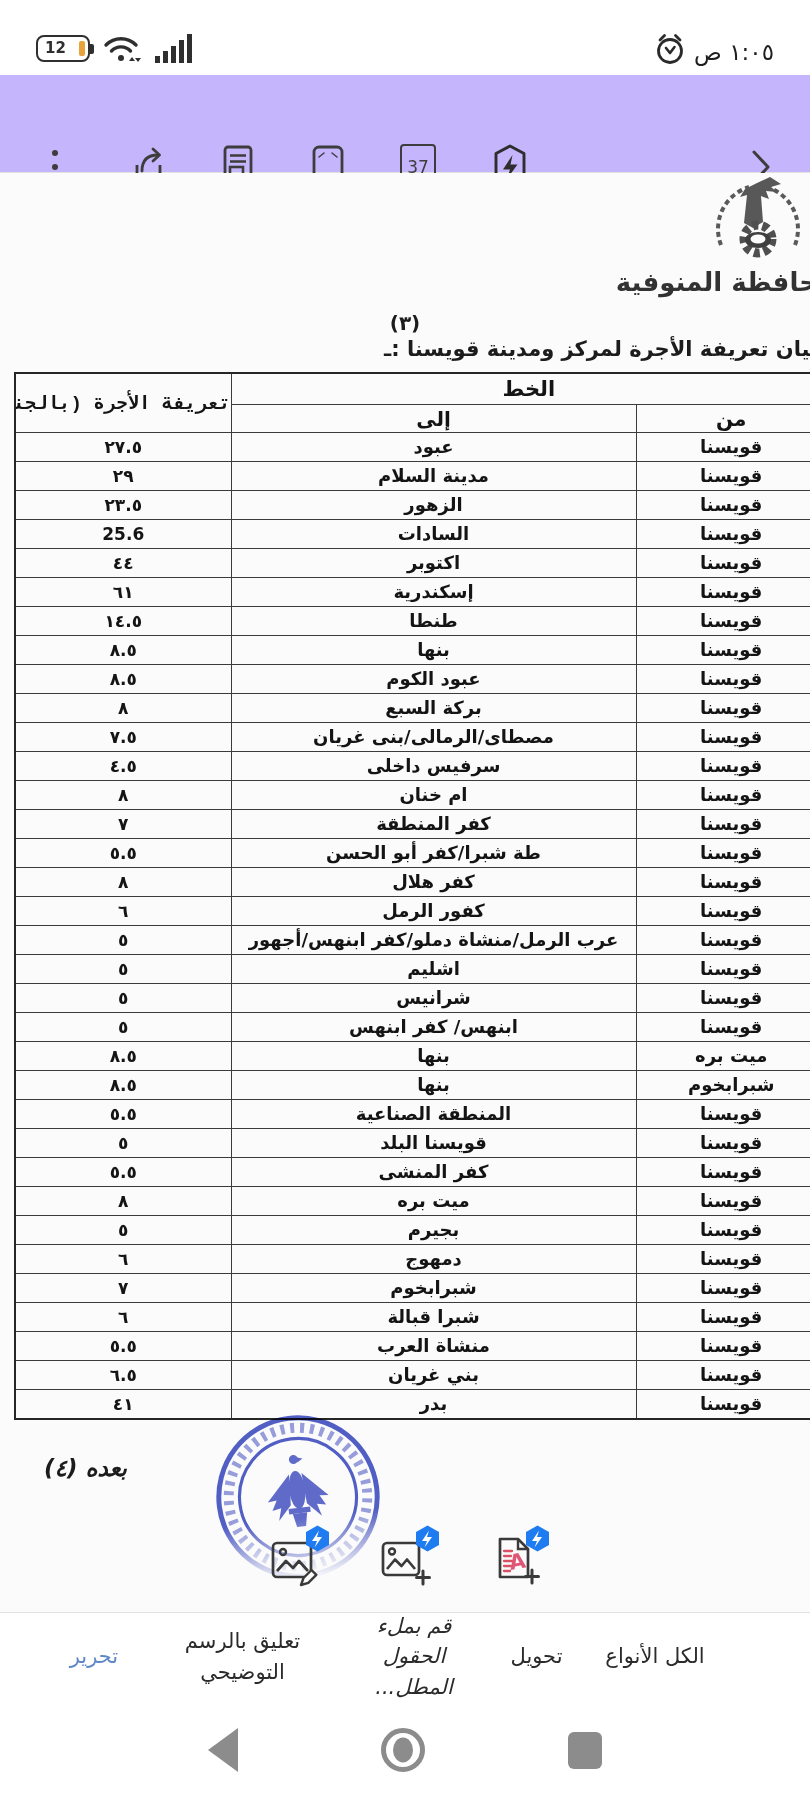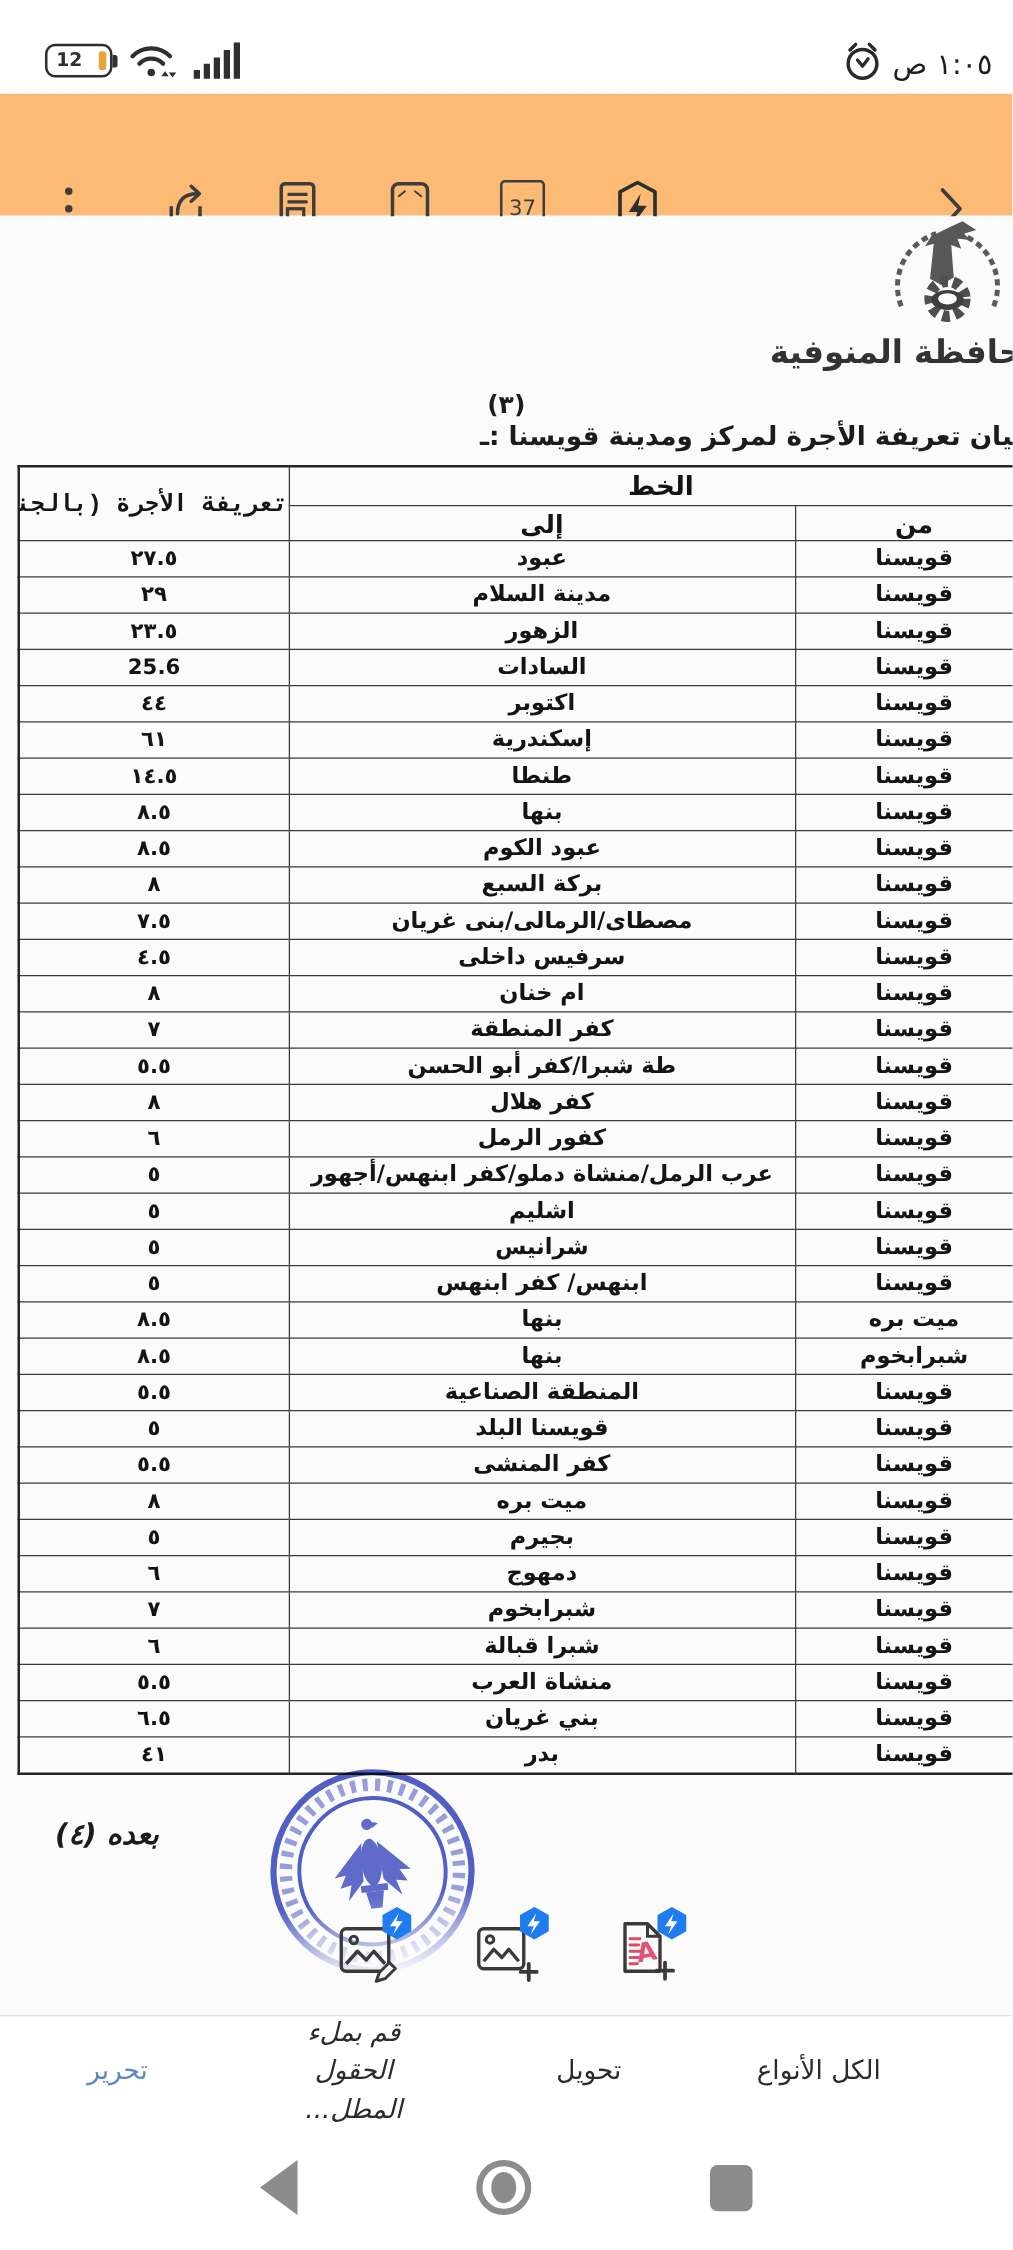--- a/index.html
+++ b/index.html
@@ -3,31 +3,31 @@
 <meta charset="utf-8">
 <style>
   html,body{margin:0;padding:0;}
   body{
     width:810px;height:1800px;position:relative;overflow:hidden;
     background:#fbfbfb;font-family:"DejaVu Sans",sans-serif;color:#1c1c1c;
   }
   
   .status-bar{position:absolute;top:0;left:0;width:810px;height:75px;background:#fff;
     display:flex;align-items:flex-end;justify-content:space-between;
-    padding:0 16px 10px 36px;box-sizing:border-box;}
+    padding:0 36px 10px 36px;box-sizing:border-box;}
   .status-left{display:flex;align-items:center;gap:12px;}
   .battery{position:relative;width:54px;height:27px;border:2.5px solid #2f2f2f;border-radius:8px;
     display:flex;align-items:center;padding-left:7px;box-sizing:border-box;}
   .battery .lvl{font-size:15px;font-weight:bold;color:#2f2f2f;}
   .battery .fill{position:absolute;right:3px;top:4px;width:6px;height:15px;background:#e8a33d;border-radius:2px;}
   .battery .nub{position:absolute;right:-6px;top:7px;width:4px;height:10px;background:#2f2f2f;border-radius:0 2px 2px 0;}
   .status-right{display:flex;align-items:flex-end;gap:8px;}
   .status-time{font-size:23px;color:#1e1e1e;}
   
-  .top-toolbar{position:absolute;top:75px;left:0;width:810px;height:98px;background:#fdba74;
+  .top-toolbar{position:absolute;top:75px;left:0;width:810px;height:98px;background:#c4b5fd;
     border-bottom:1px solid #e2e2e2;box-sizing:border-box;}
   .tbi{position:absolute;top:92px;transform:translate(-50%,-50%);cursor:pointer;}
   .kebab{display:flex;flex-direction:column;gap:8px;}
   .kebab i{width:6px;height:6px;border-radius:50%;background:#3d3d3d;display:block;}
   .page-badge{width:32px;height:42px;border:2.6px solid #3d3d3d;border-radius:4px;
     display:flex;align-items:center;justify-content:center;font-size:17px;font-weight:500;color:#3d3d3d;}
   
   .doc{position:absolute;top:173px;left:0;width:810px;height:1439px;background:#fbfbfb;}
   .logo{position:absolute;top:2px;right:-16px;width:136px;text-align:center;}
   .org-name{font-size:26px;font-weight:bold;color:#323232;white-space:nowrap;direction:rtl;
@@ -412,20 +412,21 @@
         </svg>
       </span>
     </div>
   </div>
 </div>
 
 <div class="bottom-toolbar">
   <div class="bt-item bt-0">الكل الأنواع</div>
   <div class="bt-item bt-1">تحويل</div>
   <div class="bt-item bt-2">قم بملء الحقول المطل...</div>
+  <div class="bt-item bt-3">تعليق بالرسم التوضيحي</div>
   <div class="bt-item bt-4">تحرير</div>
 </div>
 
 <div class="nav-bar">
   <div class="nav-back"></div>
   <svg width="46" height="46" viewBox="0 0 46 46" style="cursor:pointer">
     <circle cx="23" cy="23" r="19.5" fill="none" stroke="#8c8c8c" stroke-width="5"></circle>
     <ellipse cx="23" cy="23" rx="10" ry="12.5" fill="#8c8c8c"></ellipse>
   </svg>
   <div class="nav-recents"></div>

